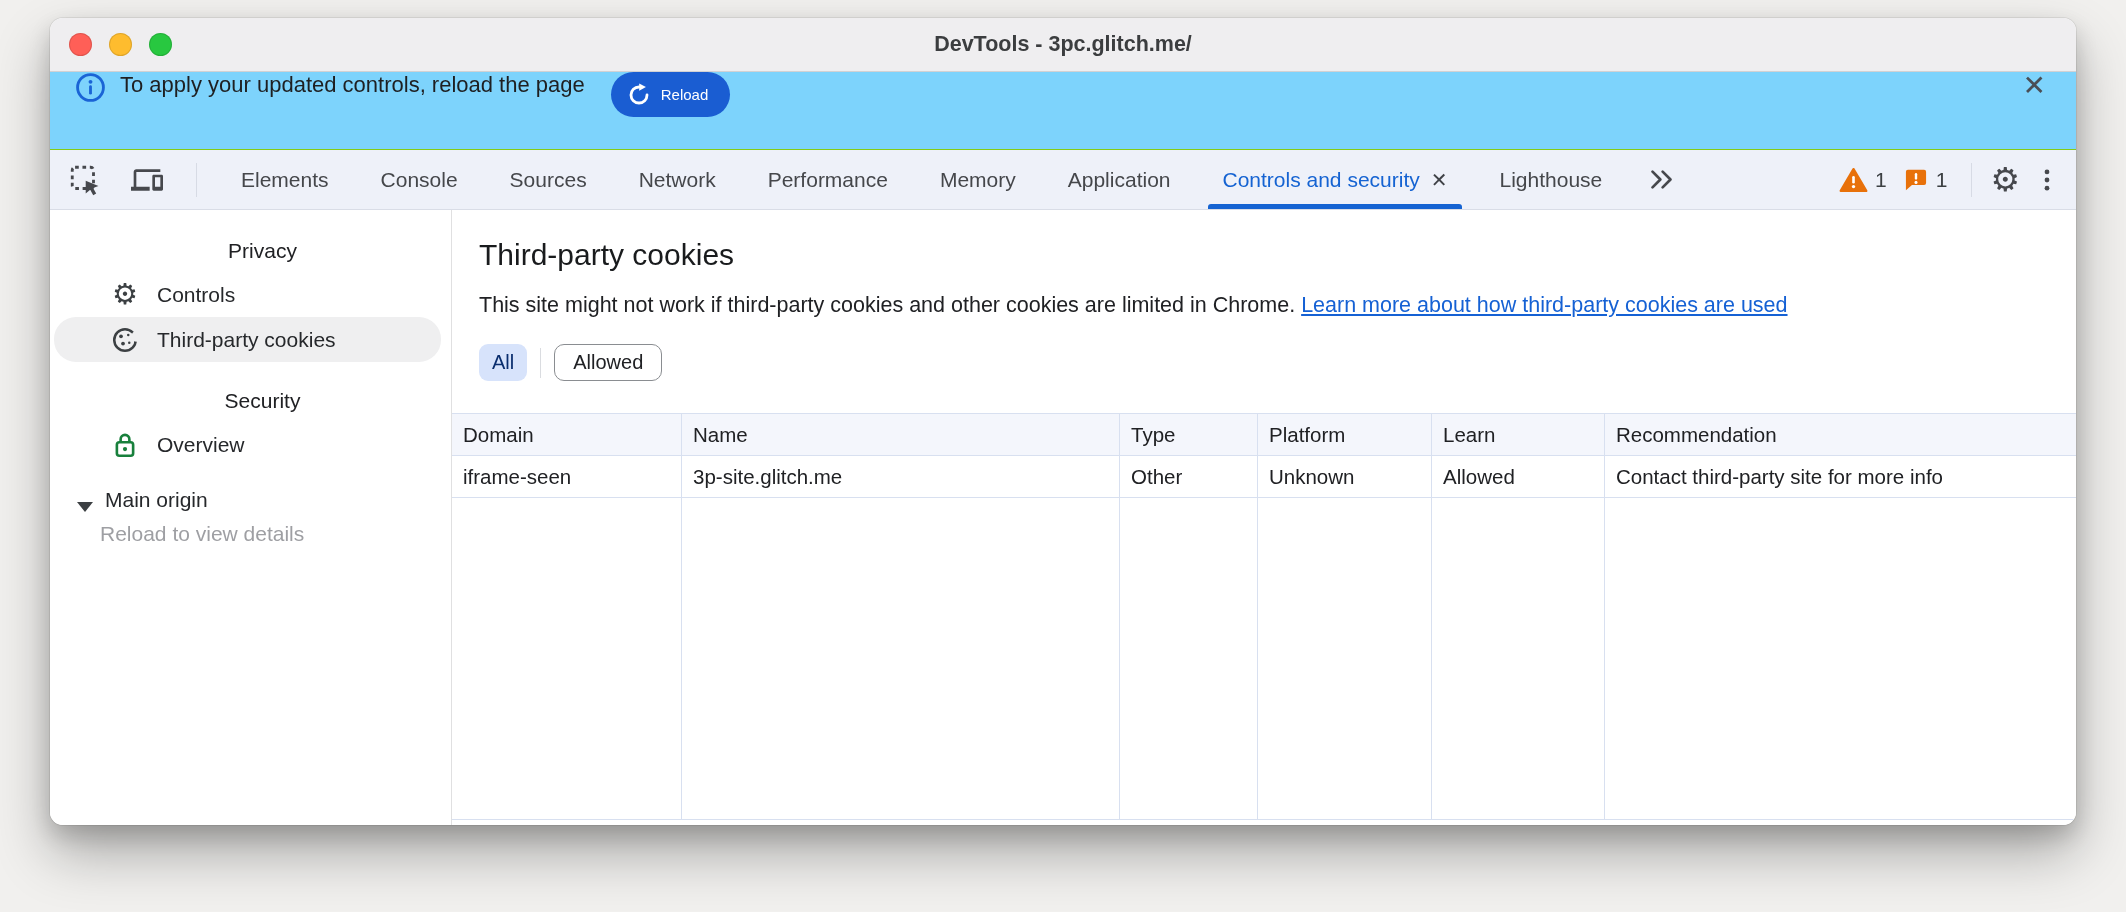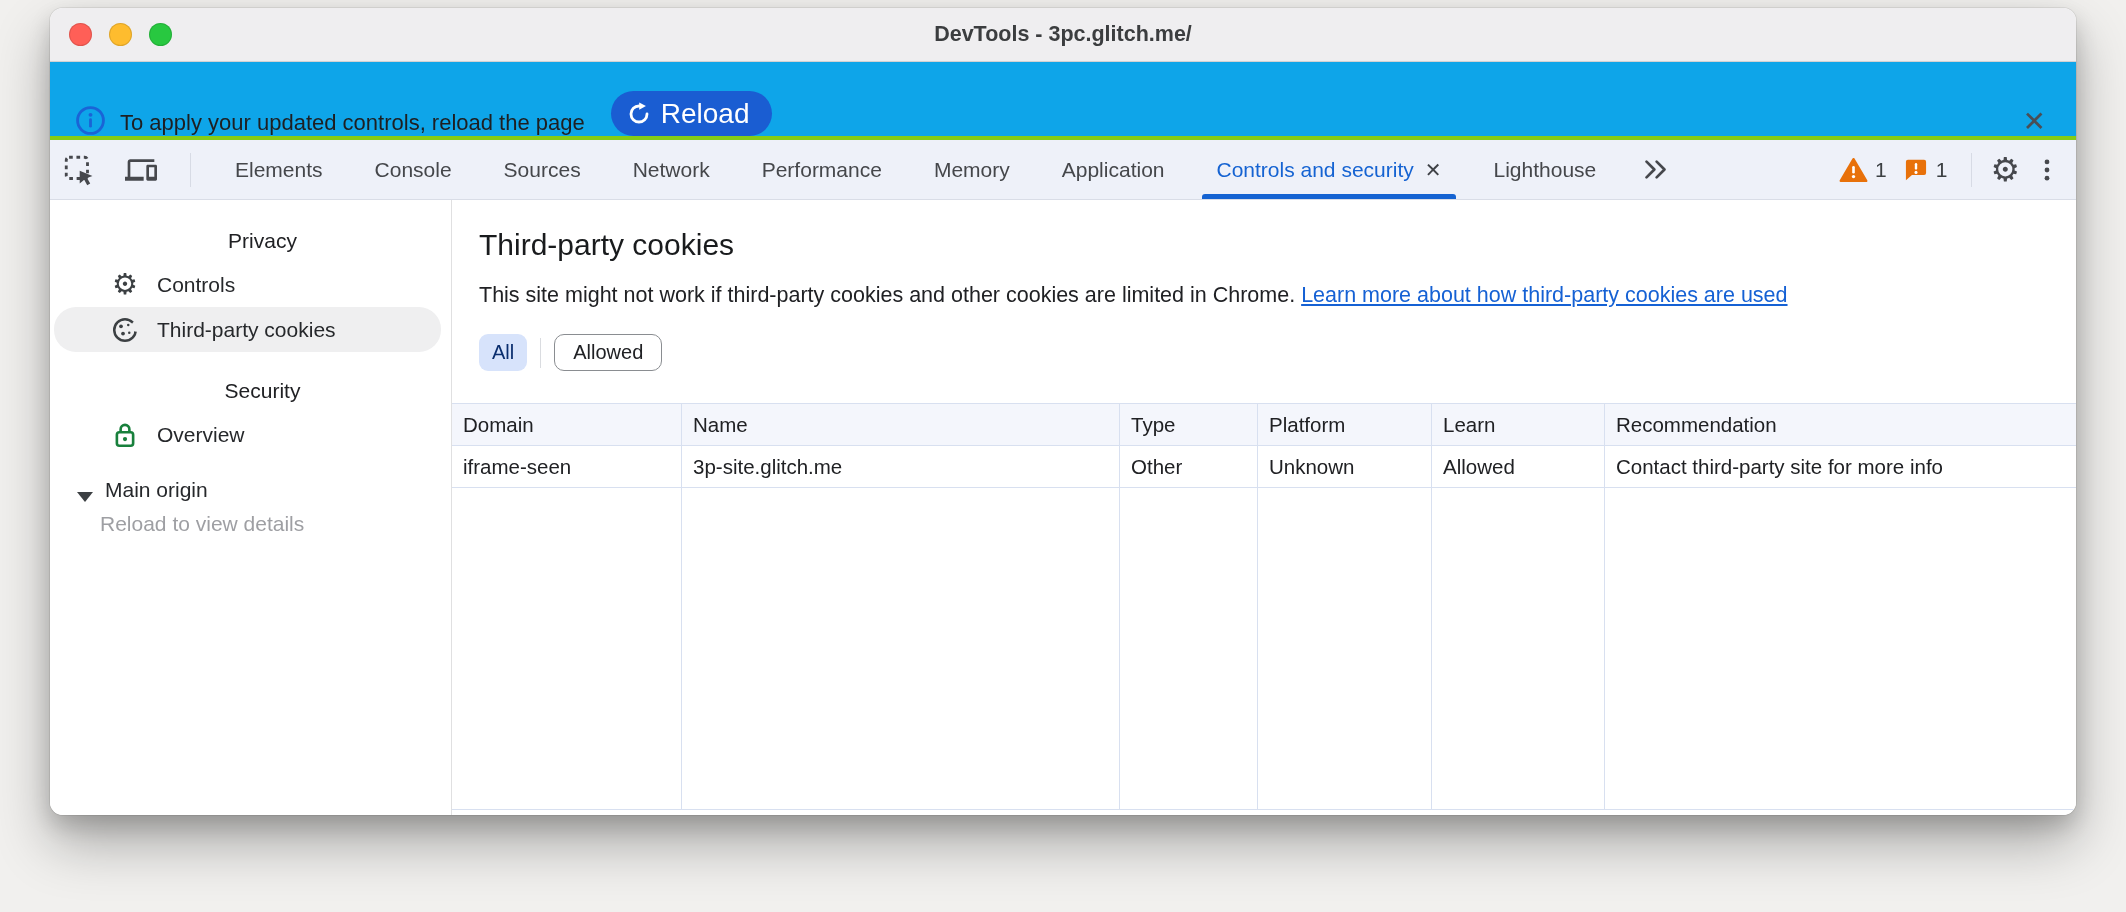--- a/index.html
+++ b/index.html
@@ -2,50 +2,50 @@
 <html><head>
 <meta charset="utf-8">
 <style>
   * { margin:0; padding:0; box-sizing:border-box; }
   html,body { width:2126px; height:912px; overflow:hidden; }
   body { background:#f1f0ee; font-family:"Liberation Sans", sans-serif; -webkit-font-smoothing:antialiased; }
   .stage { position:relative; width:2126px; height:912px; }
 
   
   .window {
-    position:absolute; left:50px; top:8px; width:2026px; height:807px;
+    position:absolute; left:50px; top:18px; width:2026px; height:807px;
     background:#fff; border-radius:13px; display:flex; flex-direction:column;
     box-shadow:0 28px 55px rgba(0,0,0,.30), 0 10px 22px rgba(0,0,0,.16), 0 0 0 1px rgba(0,0,0,.07);
   }
   .titlebar {
     height:54px; flex:0 0 54px; background:#efeef0; border-bottom:1px solid #d2d1d3;
     border-radius:13px 13px 0 0; position:relative; display:flex; align-items:center;
   }
   .traffic { position:absolute; left:19px; top:0; height:100%; display:flex; align-items:center; gap:17px; }
   .light { width:23px; height:23px; border-radius:50%; box-shadow:inset 0 0 0 1px rgba(0,0,0,.12); }
   .light.red { background:#ff5f57; } .light.yellow { background:#febc2e; } .light.green { background:#28c840; }
   .win-title { width:100%; text-align:center; font-size:21.5px; font-weight:700; color:#3b3d3f; }
 
   
   .infobar {
-    height:78px; flex:0 0 78px; background:#0ea5e9; border-bottom:4px solid #84cc16;
-    display:flex; align-items:flex-end; padding:0 30px 0 25px;
+    height:78px; flex:0 0 78px; background:#7dd3fc; border-bottom:1px solid #84cc16;
+    display:flex; align-items:flex-start; padding:0 30px 0 25px;
   }
   .infobar .msg { margin-left:14px; font-size:22px; color:#1e1f21; }
   .reload-btn {
     margin-left:26px; height:45px; border:none; border-radius:23px; background:#1a5dd2; color:#fff;
-    display:flex; align-items:center; gap:9px; padding:0 22px 0 15px; font-size:28px; font-weight:500;
+    display:flex; align-items:center; gap:9px; padding:0 22px 0 15px; font-size:15px; font-weight:500;
     font-family:inherit; cursor:pointer;
   }
   .infobar-close { margin-left:auto; font-size:28px; color:#4a4e55; line-height:1; cursor:pointer; }
 
   
   .toolbar {
     height:60px; flex:0 0 60px; background:#eef1f9; border-bottom:1px solid #d9dde7;
-    display:flex; align-items:center; padding-left:8px;gap:20px;
+    display:flex; align-items:center; padding-left:14px;gap:20px;
   }
   .tool-btn { width:42px; height:44px; display:flex; align-items:center; justify-content:center; cursor:pointer; }
   .vsep { width:1px; height:34px; background:#d7dbe5; margin:0 8px; }
   .tab {
     height:100%; display:flex; align-items:center; padding:0 16px; font-size:21px; color:#45474b;
     position:relative; cursor:pointer; white-space:nowrap; gap:11px;
   }
   .tab.selected { color:#1563d2; font-weight:500; }
   .tab.selected::after {
     content:""; position:absolute; left:2px; right:2px; bottom:0; height:5px;

